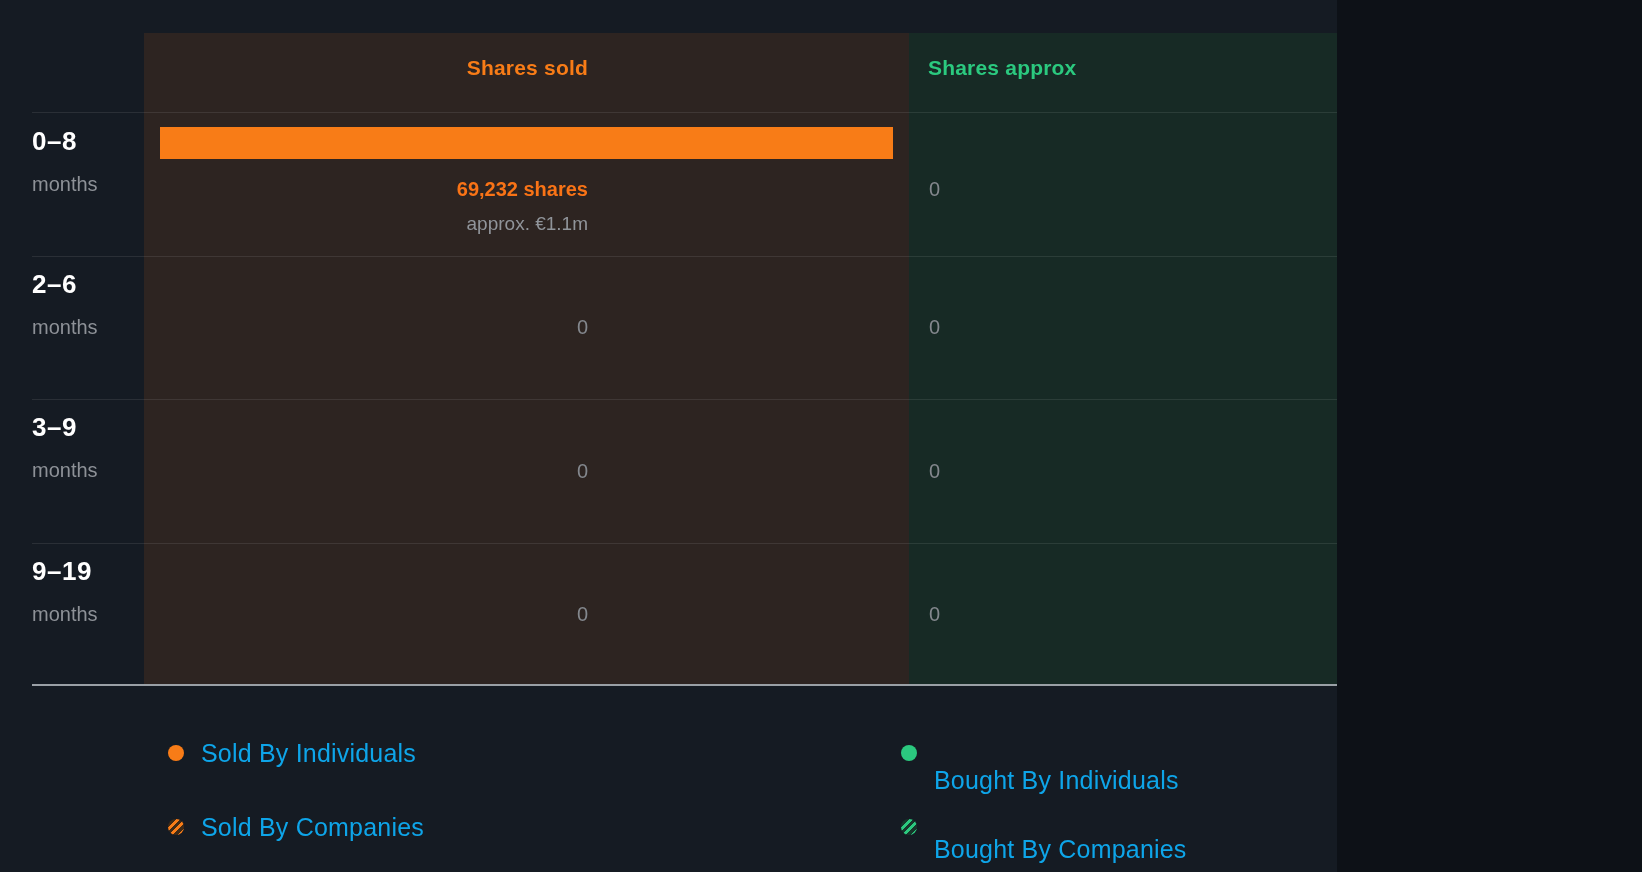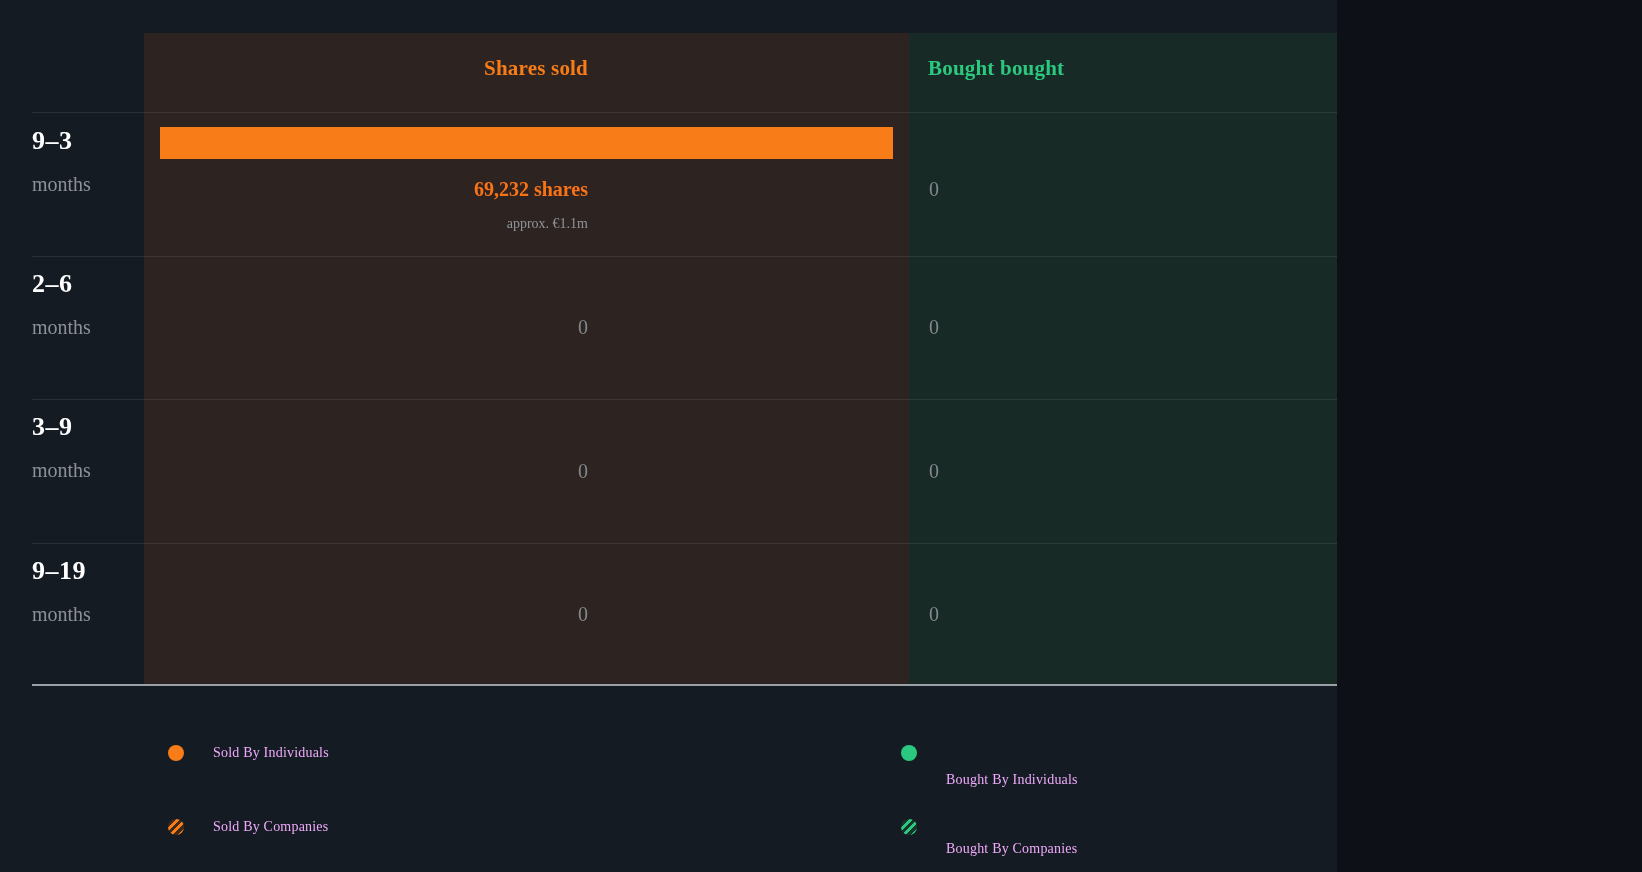--- a/index.html
+++ b/index.html
@@ -2,21 +2,21 @@
 <html style="--background: #151b23; --sold-panel: #2d2421; --bought-panel: #172a25; --sold-accent: #f87c17; --bought-accent: #2bc97f;"><head>
 <meta charset="utf-8">
 <style>
   html, body { margin: 0; padding: 0; background: #0d1117; }
   * { box-sizing: border-box; }
   .stage {
     position: relative;
     width: 1337px;
     height: 872px;
     background: var(--background, #151b23);
-    font-family: Liberation Serif, serif;
+    font-family: Liberation Sans, sans-serif;
     overflow: hidden;
   }
   .panel { position: absolute; top: 33px; height: 653px; }
   .panel-sold  { left: 144px; width: 765px; background: var(--sold-panel, #2d2421); }
   .panel-bought{ left: 909px; width: 701px; background: var(--bought-panel, #172a25); }
 
   .sep {
     position: absolute; left: 32px; width: 1578px; height: 1px;
     background: rgba(255,255,255,0.09);
   }
@@ -40,21 +40,21 @@
   .bar {
     position: absolute; left: 160px; top: 127px; height: 32px;
     background: var(--sold-accent, #f87c17);
   }
 
   .val-shares {
     position: absolute; right: 749px; top: 176px; font-size: 20px; font-weight: 700;
     color: #f97316; line-height: 26px; text-align: right;
   }
   .val-approx {
-    position: absolute; right: 749px; top: 211px; font-size: 14px;
+    position: absolute; right: 749px; top: 211px; font-size: 19px;
     color: #90949a; line-height: 26px; text-align: right;
   }
   .zero { position: absolute; font-size: 20px; color: #83878d; line-height: 26px; }
   .zero-sold { right: 749px; text-align: right; }
   .zero-bought { left: 929px; }
 
   .legend-dot {
     position: absolute; width: 16px; height: 16px; border-radius: 50%;
   }
   .dot-solid-orange { background: var(--sold-accent, #f87c17); }
@@ -63,45 +63,45 @@
     background: repeating-linear-gradient(135deg,
       var(--sold-accent, #f87c17) 0px, var(--sold-accent, #f87c17) 2.5px,
       #3f2a16 2.5px, #3f2a16 6px);
   }
   .dot-striped-green {
     background: repeating-linear-gradient(135deg,
       var(--bought-accent, #2bc97f) 0px, var(--bought-accent, #2bc97f) 2.5px,
       #17362b 2.5px, #17362b 6px);
   }
   .legend-label {
-    position: absolute; font-size: 14px; color: #f0abfc; line-height: 24px; letter-spacing: 0.2px; margin-left: 12px;
+    position: absolute; font-size: 25px; color: #0ea5e9; line-height: 24px; letter-spacing: 0.2px;
   }
   .lg-col-sold .legend-dot   { left: 168px; }
   .lg-col-sold .legend-label { left: 201px; }
   .lg-col-bought .legend-dot   { left: 901px; }
   .lg-col-bought .legend-label { left: 934px; }
 </style>
 </head>
 <body>
 
 <div class="stage">
 
   <div class="panel panel-sold"></div>
   <div class="panel panel-bought"></div>
 
   <div class="hdr hdr-sold">Shares sold</div>
-  <div class="hdr hdr-bought">Bought bought</div>
+  <div class="hdr hdr-bought">Shares approx</div>
 
   <div class="sep" style="top:112px"></div>
   <div class="sep" style="top:256px"></div>
   <div class="sep" style="top:399px"></div>
   <div class="sep" style="top:543px"></div>
   <div class="baseline"></div>
 
-  <div class="period" style="top:126px">9–3</div>
+  <div class="period" style="top:126px">0–8</div>
   <div class="unit" style="top:172px">months</div>
   <div class="bar" style="width: 733px;"></div>
   <div class="val-shares">69,232 shares</div>
   <div class="val-approx">approx. €1.1m</div>
   <div class="zero zero-bought" style="top:176px">0</div>
 
   <div class="period" style="top:269px">2–6</div>
   <div class="unit" style="top:315px">months</div>
   <div class="zero zero-sold" style="top:314px">0</div>
   <div class="zero zero-bought" style="top:314px">0</div>

